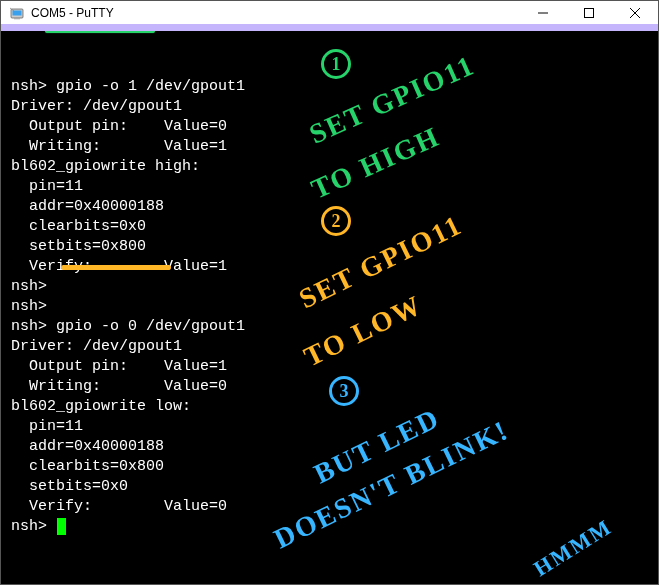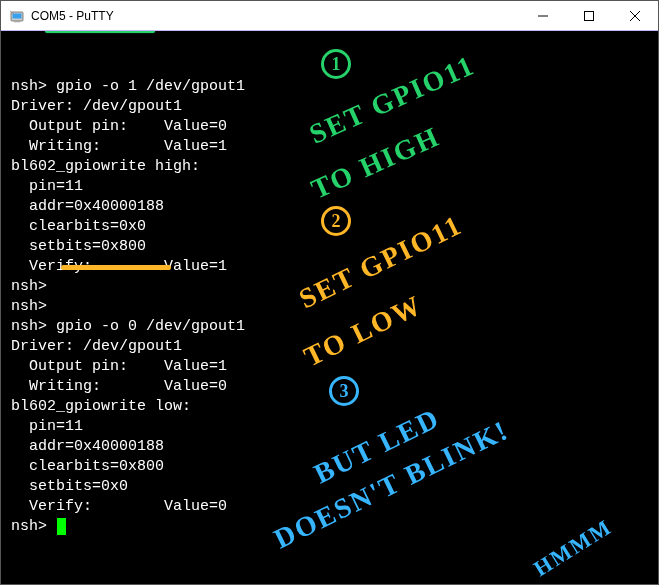--- a/index.html
+++ b/index.html
@@ -18,21 +18,21 @@
     background: #fff;
     display: flex;
     flex-direction: column;
   }
   .titlebar {
     height: 30px;
     background: #fff;
     display: flex;
     align-items: center;
     padding: 0 0 0 8px;
-    border-bottom: 1px solid #c4b5fd;
+    border-bottom: 7px solid #c4b5fd;
   }
   .app-icon {
     width: 16px; height: 16px;
     margin-right: 6px;
     display: flex; align-items: center; justify-content: center;
   }
   .title-text {
     flex: 1;
     font-size: 12px;
     color: #000;

